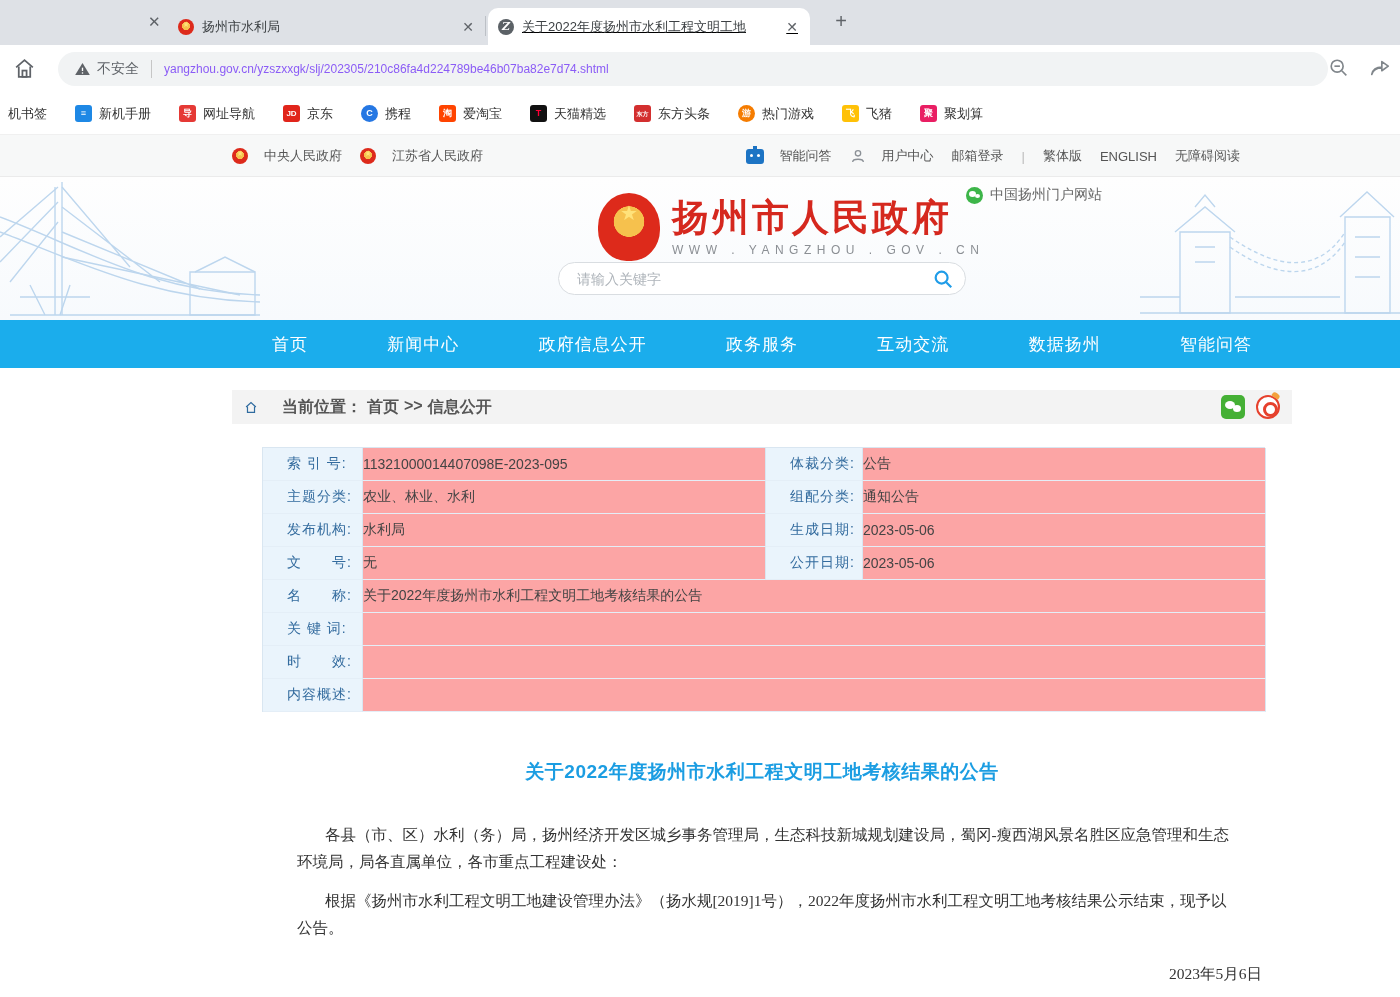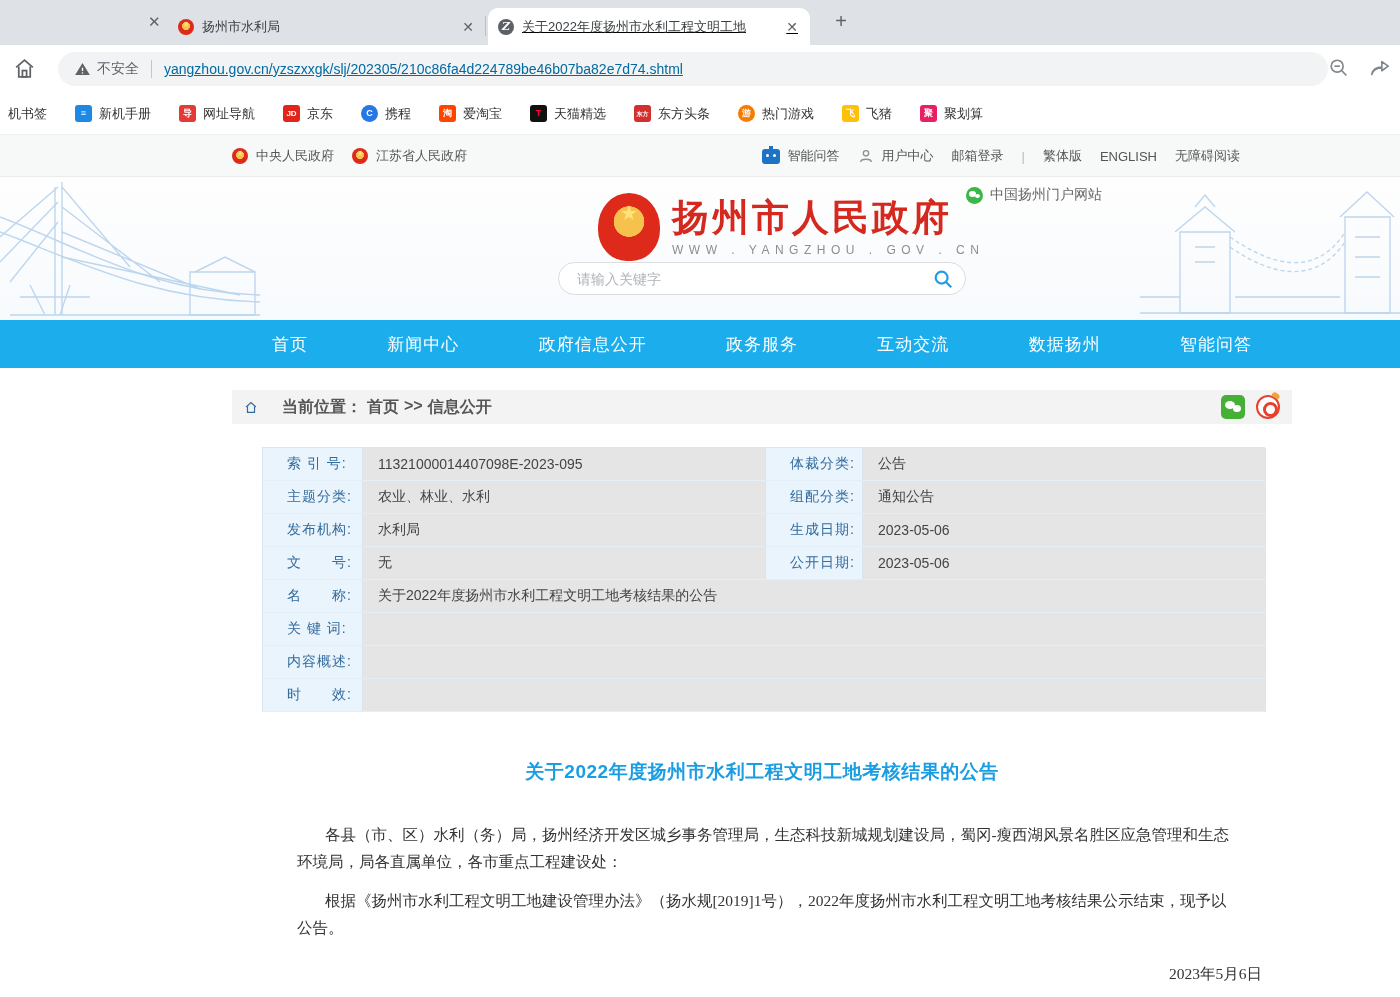--- a/index.html
+++ b/index.html
@@ -23,35 +23,35 @@
         color:#fff; font-size:11px; font-weight:bold; font-style:italic; font-family:"DejaVu Serif",serif; }
   .newtab-btn { position:absolute; left:828px; top:10px; font-size:20px; color:#5f6368; width:26px; text-align:center; }
 
   .toolbar { position:relative; height:48px; background:#fff; display:flex; align-items:center; }
   .home-icon { position:absolute; left:12px; top:11px; }
   .addr-pill { position:absolute; left:58px; right:72px; top:7px; height:34px; background:#f1f3f4;
                border-radius:17px; display:flex; align-items:center; padding:0 16px; }
   .warn-icon { margin-right:6px; display:flex; }
   .sec-label { color:#5f6368; font-size:14px; }
   .addr-div { width:1px; height:18px; background:#c6c6c6; margin:0 12px; }
-  .addr-url { color:#0369a1; font-size:14px; white-space:nowrap; overflow:hidden;text-decoration:underline; }
+  .addr-url { color:#8b5cf6; font-size:12px; white-space:nowrap; overflow:hidden; }
   .tool-right { position:absolute; right:8px; top:12px; display:flex; gap:18px; align-items:center; }
 
   .bookmarks { height:42px; background:#fff; display:flex; align-items:center; gap:10px; padding-left:0; border-bottom:1px solid #f0f0f0; }
   .bm { display:flex; align-items:center; gap:7px; padding:0 9px; }
   .bm-label { font-size:13px; color:#333; white-space:nowrap; }
   .bm-icon { width:17px; height:17px; border-radius:3px; display:flex; align-items:center; justify-content:center;
              font-size:9px; font-weight:bold; overflow:hidden; line-height:1; }
 
   
   .utilbar { height:42px; background:#f7f8f8; border-bottom:1px solid #ebebeb; position:relative; }
   .util-inner { position:absolute; left:232px; right:160px; top:0; height:42px;
                 display:flex; align-items:center; justify-content:space-between; }
   .util-group { display:flex; align-items:center; gap:18px; }
-  .util-link { display:flex; align-items:center; gap:8px; font-size:13px; color:#555; }
+  .util-link { display:flex; align-items:center; gap:16px; font-size:13px; color:#555; }
   .mini-emblem { width:16px; height:16px; border-radius:50%; background:radial-gradient(circle at 50% 45%, #f6c14d 0 34%, #dd2a1b 35%); position:relative; }
   .mini-emblem::after { content:"★"; position:absolute; left:0; right:0; top:1px; text-align:center; font-size:8px; color:#ffe27a; }
   .robot-icon { width:18px; height:15px; background:#1d74c4; border-radius:3px; position:relative; }
   .robot-icon::before { content:""; position:absolute; left:4px; top:5px; width:3px; height:3px; border-radius:50%;
                         background:#fff; box-shadow:7px 0 0 #fff; }
   .robot-icon::after { content:""; position:absolute; left:7px; top:-3px; width:4px; height:3px; background:#1d74c4; }
   .util-sep { color:#bbb; font-size:13px; }
 
   .banner { position:relative; height:143px; background:linear-gradient(#fefefe,#f7fafd); overflow:hidden; }
   .deco { position:absolute; top:0; opacity:.8; }
@@ -86,21 +86,21 @@
   .share-ic.weibo { background:#fff; border-radius:50%; border:2px solid #e6412d; }
   .share-ic.weibo::before { content:""; position:absolute; left:5px; top:5px; width:9px; height:9px; border-radius:50%; border:3px solid #e6412d; }
   .share-ic.weibo::after { content:""; position:absolute; right:-2px; top:-4px; width:8px; height:5px; border-radius:50% 50% 0 0; background:#f3a13c; transform:rotate(35deg); }
   .home-glyph { display:flex; }
 
   .meta-table { margin:23px 0 0 30px; width:1003px; border-top:1px solid #d9e6f1; border-left:1px solid #d9e6f1; font-size:14px; }
   .mrow { display:grid; grid-template-columns:100px 403px 97px 403px; }
   .mrow.full { grid-template-columns:100px 903px; }
   .mcell { border-right:1px solid #d9e6f1; border-bottom:1px solid #e4eef7; height:33px; display:flex; align-items:center; }
   .mlabel { background:#eaf4fc; color:#336b9e; justify-content:flex-start; padding-left:24px; letter-spacing:1px; }
-  .mvalue { color:#444; padding-left:15px; background:#e5e5e5; }
+  .mvalue { color:#444; background:#fca5a5; }
 
   .article { font-family:"Liberation Serif","DejaVu Serif",serif; color:#333; }
   .art-title { margin-top:47px; text-align:center; font-family:"Liberation Sans",sans-serif;
                font-size:19px; font-weight:bold; color:#1b9de2; letter-spacing:.5px; }
   .art-body { margin:36px 60px 0 65px; font-size:15.5px; line-height:1.75; }
   .art-body p { text-indent:1.8em; margin-bottom:12px; }
   .art-date { margin:22px 30px 0 0; text-align:right; font-size:15.5px; }
 
   svg { display:block; }
 </style>
@@ -356,25 +356,25 @@
     </div>
     <div class="mrow full">
       <span class="mcell mlabel">名　　称:</span>
       <span class="mcell mvalue">关于2022年度扬州市水利工程文明工地考核结果的公告</span>
     </div>
     <div class="mrow full">
       <span class="mcell mlabel">关 键 词:</span>
       <span class="mcell mvalue"></span>
     </div>
     <div class="mrow full">
+      <span class="mcell mlabel">时　　效:</span>
+      <span class="mcell mvalue"></span>
+    </div>
+    <div class="mrow full">
       <span class="mcell mlabel">内容概述:</span>
-      <span class="mcell mvalue"></span>
-    </div>
-    <div class="mrow full">
-      <span class="mcell mlabel">时　　效:</span>
       <span class="mcell mvalue"></span>
     </div>
   </div>
 
   <div class="article">
     <h1 class="art-title">关于2022年度扬州市水利工程文明工地考核结果的公告</h1>
     <div class="art-body">
       <p>各县（市、区）水利（务）局，扬州经济开发区城乡事务管理局，生态科技新城规划建设局，蜀冈-瘦西湖风景名胜区应急管理和生态环境局，局各直属单位，各市重点工程建设处：</p>
       <p>根据《扬州市水利工程文明工地建设管理办法》（扬水规[2019]1号），2022年度扬州市水利工程文明工地考核结果公示结束，现予以公告。</p>
     </div>

